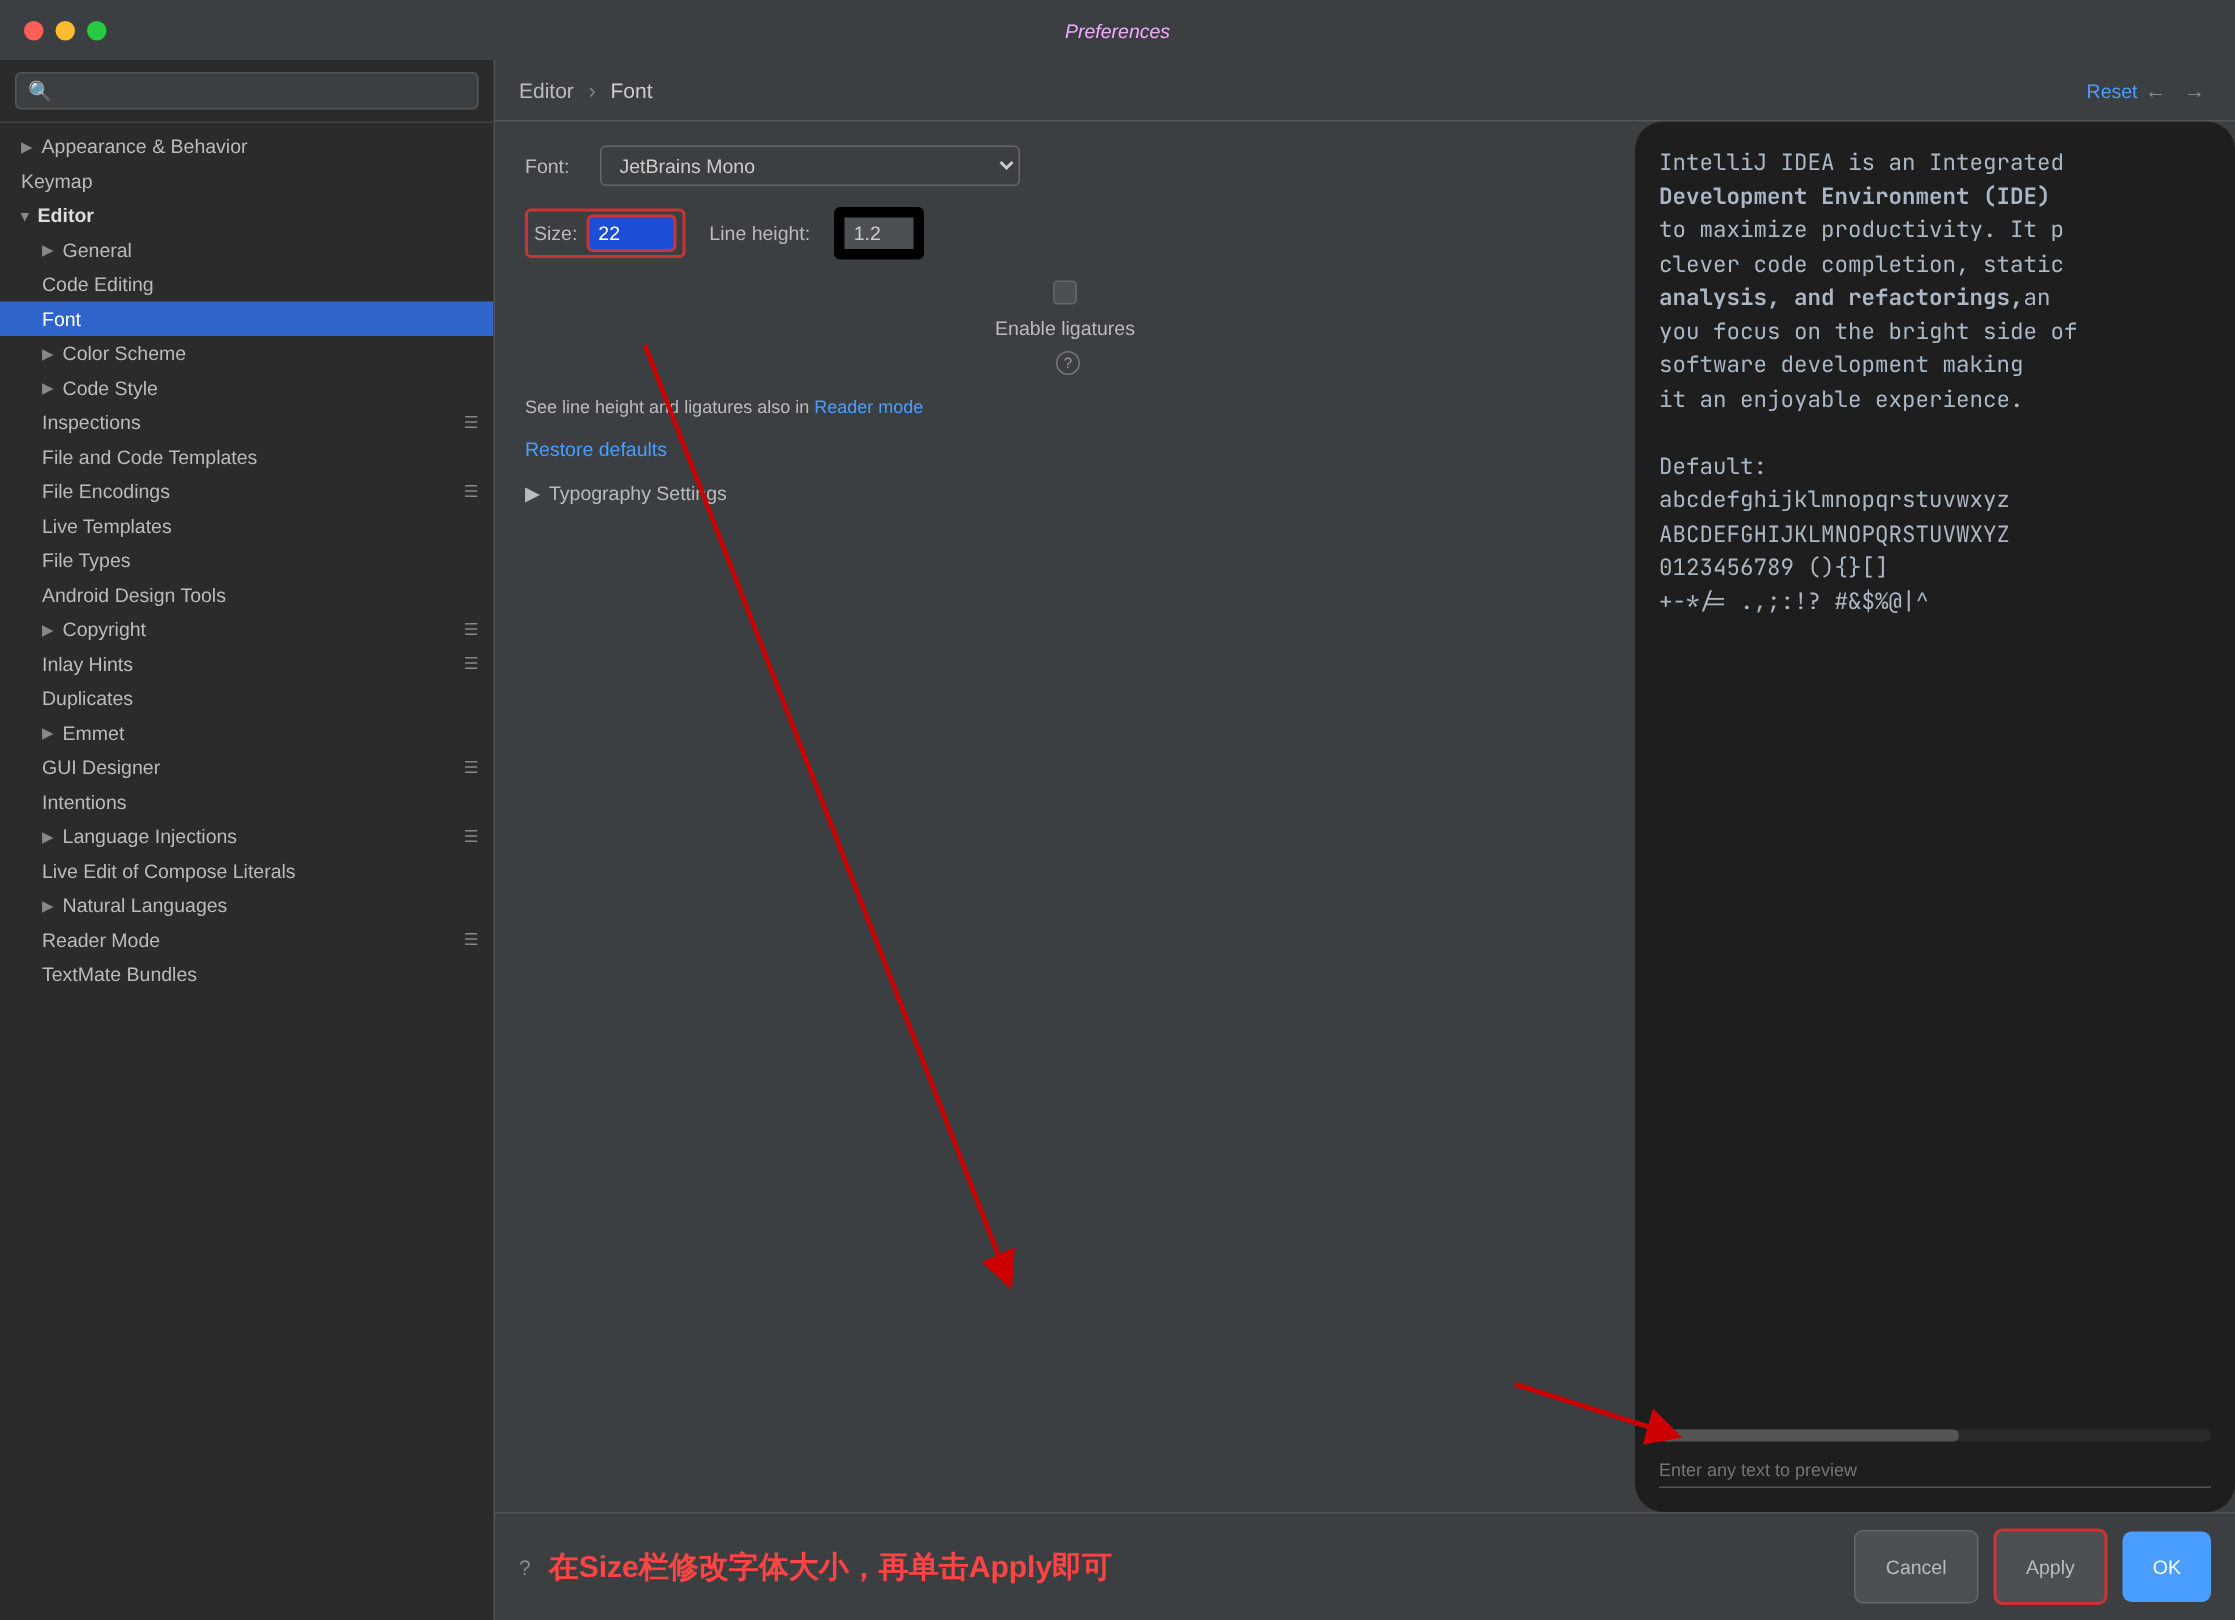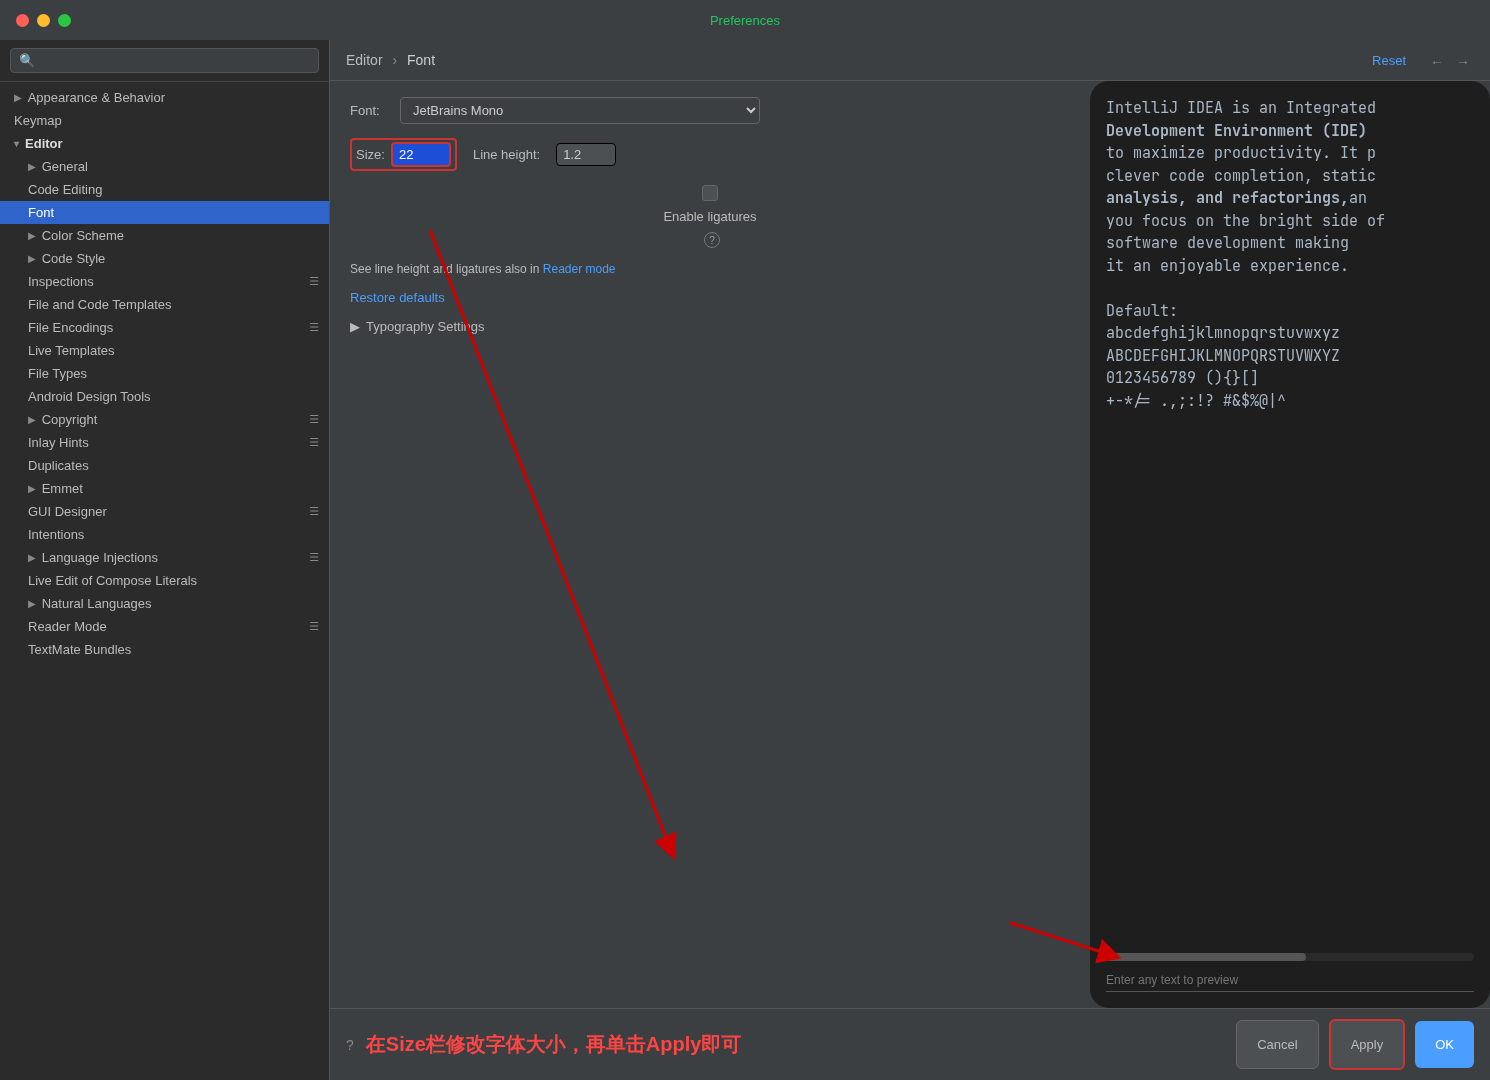--- a/index.html
+++ b/index.html
@@ -32,22 +32,23 @@
       width: 13px;
       height: 13px;
       border-radius: 50%;
       border: none;
       cursor: pointer;
     }
     .tb-close { background: #ff5f57; }
     .tb-min { background: #febc2e; }
     .tb-max { background: #28c840; }
     .title-bar-title {
-      color: #22c55e;
-      font-size: 13px;
+      color: #f0abfc;
+      font-size: 13px;
+      font-style: italic;
     }
     .main-container {
       display: flex;
       flex: 1;
       overflow: hidden;
     }
     
     .sidebar {
       width: 330px;
       background: #2b2b2b;
@@ -124,21 +125,21 @@
     }
     .breadcrumb {
       color: #bbbbbb;
       font-size: 14px;
     }
     .breadcrumb .sep { color: #888; margin: 0 6px; }
     .breadcrumb .current { color: #cccccc; font-weight: 500; }
     .header-actions {
       display: flex;
       align-items: center;
-      gap: 20px;
+      gap: 1px;
     }
     .reset-link {
       color: #4a9eff;
       font-size: 13px;
       cursor: pointer;
       text-decoration: none;
     }
     .nav-arrows {
       display: flex;
       gap: 4px;
@@ -169,21 +170,21 @@
       font-size: 13px;
       width: 40px;
     }
     .font-select {
       background: #3c3f41;
       border: 1px solid #666;
       border-radius: 4px;
       color: #cccccc;
       font-size: 13px;
       padding: 4px 8px;
-      width: 360px;
+      width: 280px;
       cursor: pointer;
       outline: none;
     }
     .size-row {
       display: flex;
       align-items: center;
       gap: 16px;
     }
     .size-label {
       color: #bbbbbb;
@@ -199,21 +200,21 @@
       padding: 3px 6px;
       outline: none;
     }
     .line-height-label {
       color: #bbbbbb;
       font-size: 13px;
     }
     .line-height-input {
       width: 60px;
       background: #4c5052;
-      border: 1px solid #000000;
+      border: 7px solid #000000;
       border-radius: 4px;
       color: #cccccc;
       font-size: 13px;
       padding: 3px 6px;
       outline: none;
     }
     .checkbox-row {
       display: flex;
       align-items: center;
       gap: 8px;

